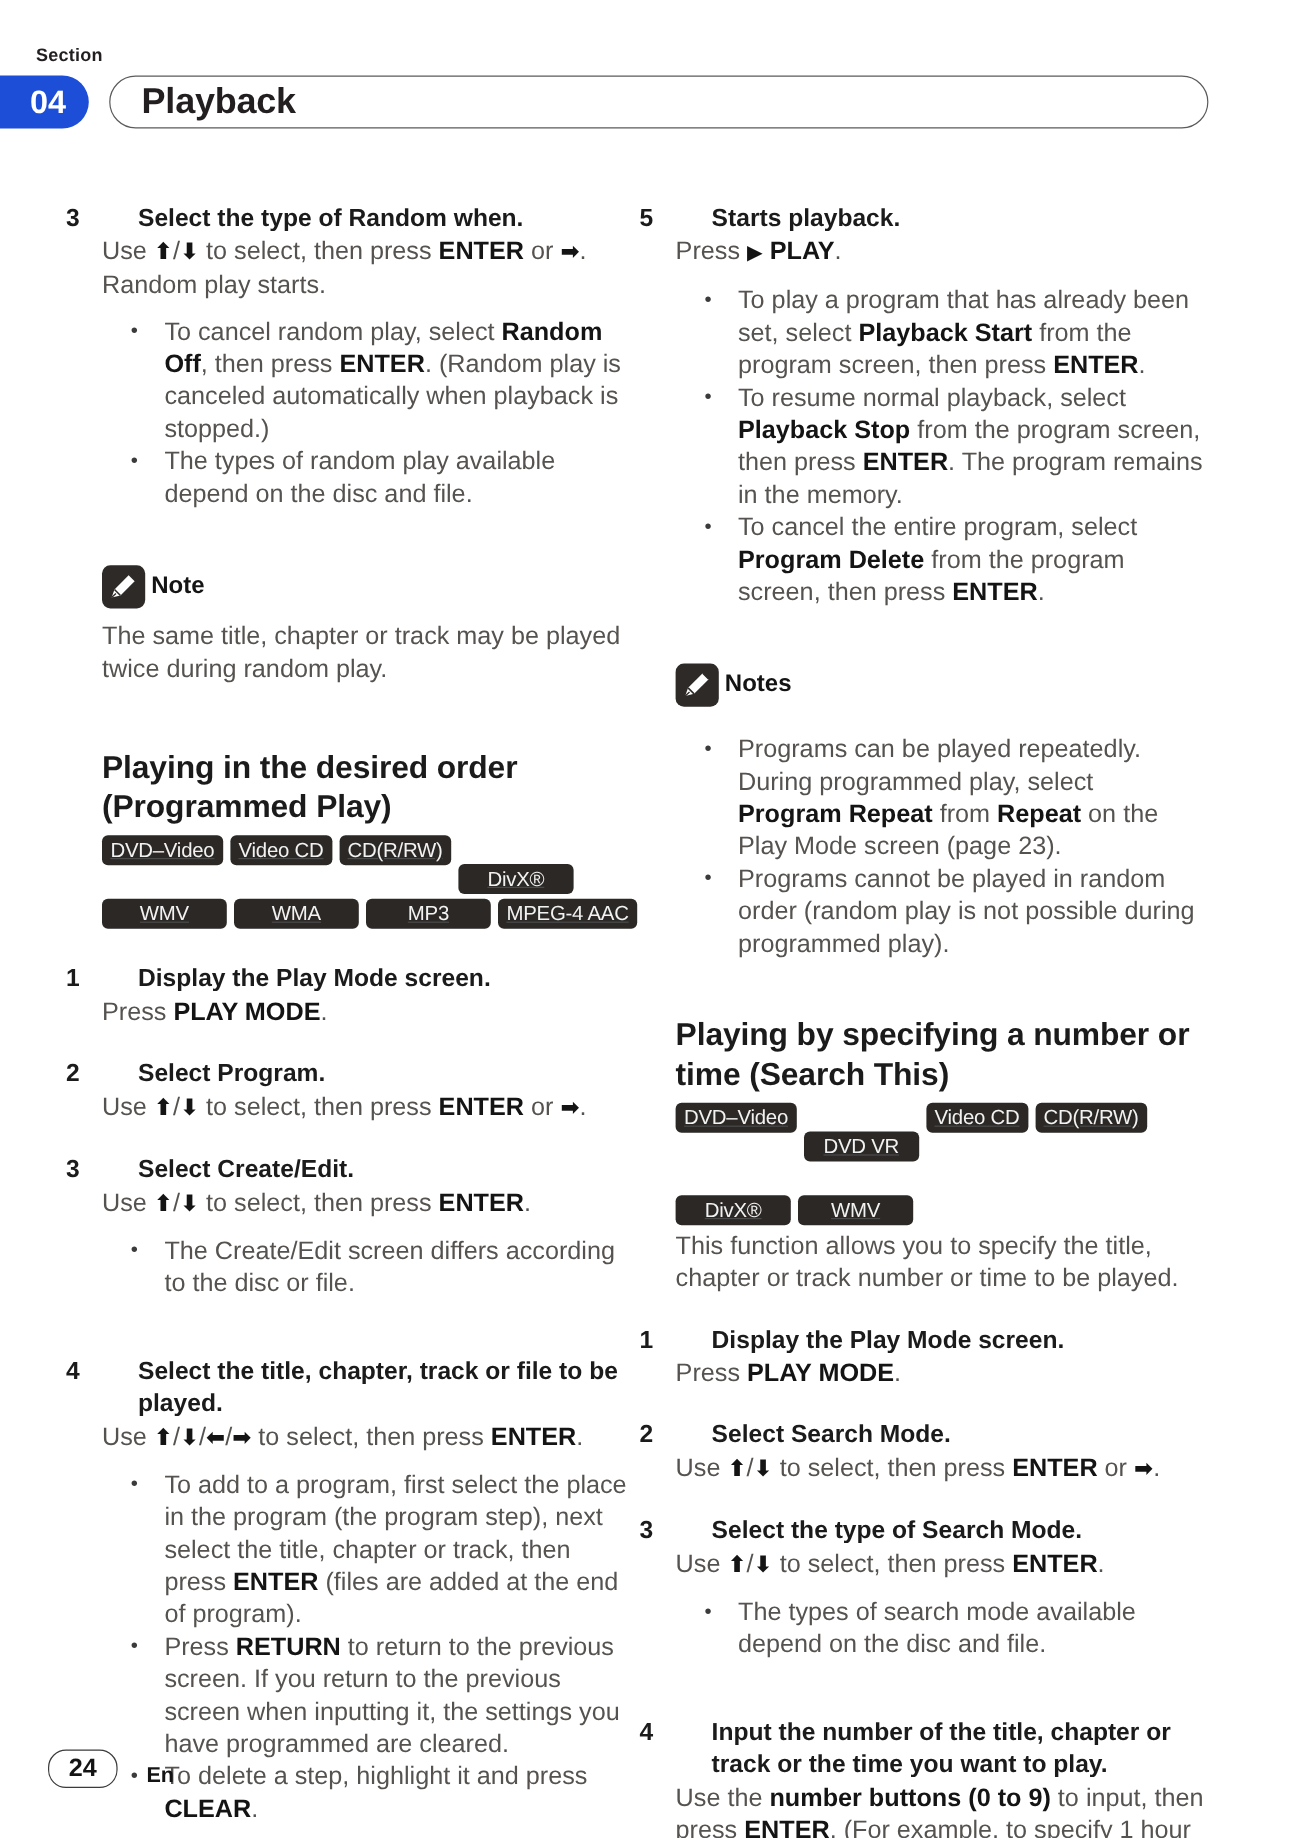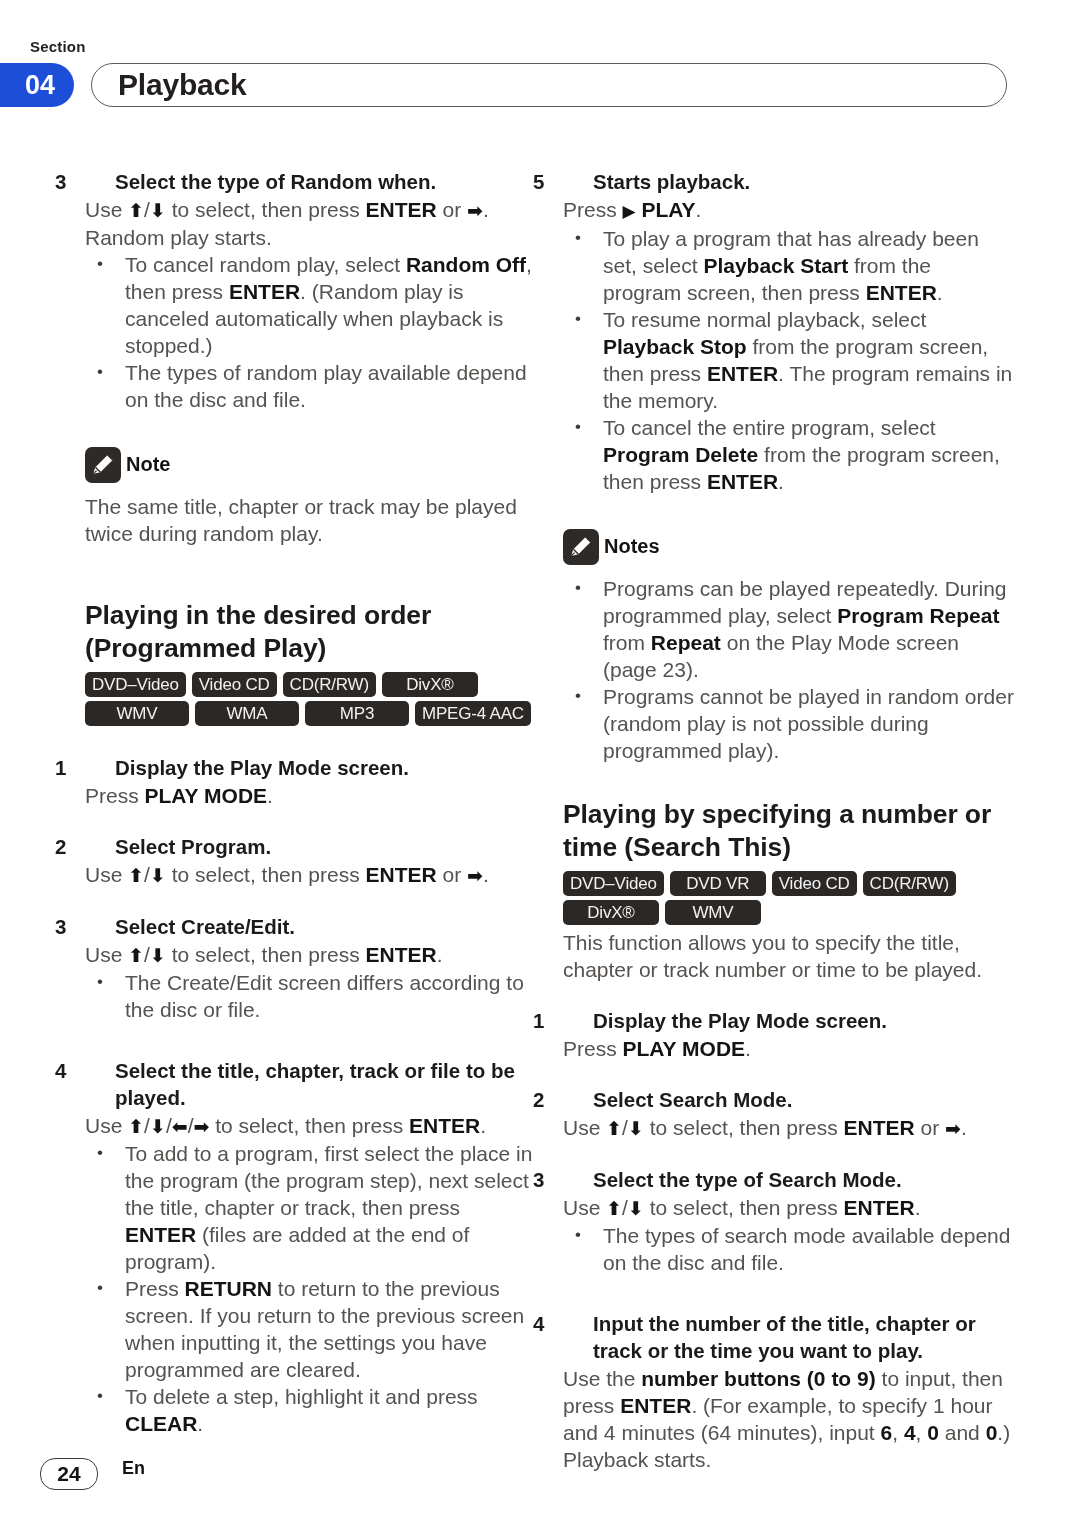--- a/index.html
+++ b/index.html
@@ -104,21 +104,21 @@
     margin: 0;
     font-weight: 300;
   }
   .gap-sm { height: 10px; }
   .gap-md { height: 24px; }
   .gap-lg { height: 34px; }
   .gap-xl { height: 52px; }
 
   ul.bullets {
     list-style: none;
-    margin: 0;
+    margin: 12px;
     padding: 0;
   }
   ul.bullets li {
     position: relative;
     padding-left: 40px;
     font-size: 21px;
     line-height: 27px;
     color: #55524f;
     margin: 0;
     font-weight: 300;
@@ -178,45 +178,46 @@
     margin: 0 0 7px 0;
     letter-spacing: -0.1px;
   }
 
   
   .badge-rows { margin: 0 0 2px 0; }
   .badge-row {
     display: flex;
     gap: 6px;
     margin-bottom: 4px;
+    text-decoration: underline;
   }
   .badge {
     background: #2b2826;
     color: #f2f2f2;
     border-radius: 5px;
     height: 25px;
     line-height: 25px;
     text-align: center;
     font-size: 17px;
     font-weight: 300;
     padding: 0 7px;
     box-sizing: border-box;
     white-space: nowrap;
     letter-spacing: -0.2px;
   }
   .badge.w-wide  { min-width: 104px; }
-  .badge.w-med   { min-width: 96px; }
+  .badge.w-med   { min-width: 96px; margin-top: 24px; }
 
   
   .footer {
     position: absolute;
     left: 40px;
     top: 1458px;
     display: flex;
-    align-items: flex-start;
+    align-items: flex-end;
     gap: 24px;
   }
   .page-pill {
     width: 56px;
     height: 30px;
     border: 1.6px solid #3b3b3b;
     border-radius: 15px;
     display: flex;
     align-items: center;
     justify-content: center;

